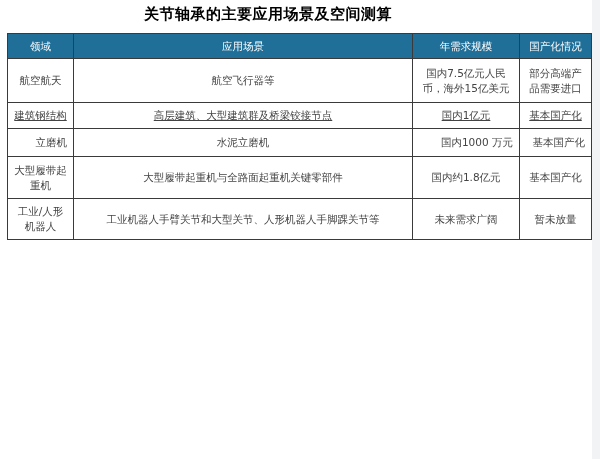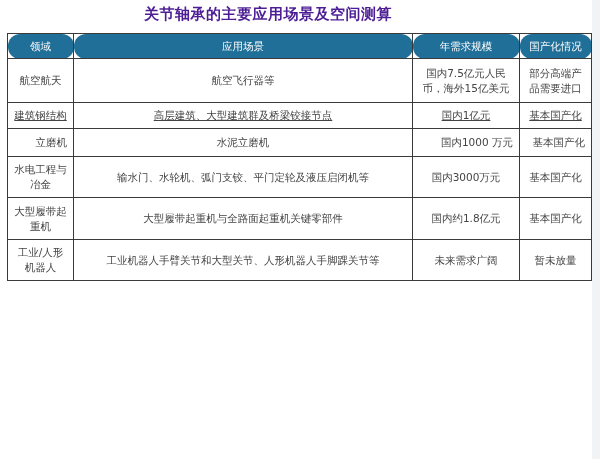--- a/index.html
+++ b/index.html
@@ -9,21 +9,21 @@
     font-family: "DejaVu Sans", "Liberation Sans", sans-serif;
     position: relative;
   }
   .right-strip {
     position: absolute; top: 0; right: 0; width: 8px; height: 459px;
     background: #f2f3f5;
   }
   .title {
     position: absolute; left: 0; top: 5px; width: 536px;
     text-align: center;
-    font-size: 15px; font-weight: bold; color: #4c1d95;
+    font-size: 15px; font-weight: bold; color: #000000;
     letter-spacing: 0.5px;
   }
   table.main {
     position: absolute; left: 7px; top: 33px;
     width: 584px;
     border-collapse: collapse;
     table-layout: fixed;
     font-size: 10.5px;
     color: #444;
   }
@@ -34,21 +34,20 @@
     padding: 2px 6px;
     line-height: 15px;
     box-sizing: border-box;
   }
   table.main th {
     background: #1f6f98;
     color: #ffffff;
     font-weight: normal;
     height: 25px;
     font-size: 10.5px;
-    border-radius: 12px;
   }
   table.main td.field { color: #444; }
   table.main td.scene { text-align: center; }
   tr.h44 td { height: 44px; }
   tr.h26 td { height: 26px; text-decoration: underline; }
   tr.h28 td { height: 28px; text-align: right; }
   tr.h41 td { height: 41px; }
   tr.h42 td { height: 42px; }
   tr.h43 td { height: 43px; }
 </style>
@@ -86,26 +85,20 @@
       <td class="scene">高层建筑、大型建筑群及桥梁铰接节点</td>
       <td>国内1亿元</td>
       <td>基本国产化</td>
     </tr>
     <tr class="h28">
       <td class="field">立磨机</td>
       <td class="scene">水泥立磨机</td>
       <td>国内1000 万元</td>
       <td>基本国产化</td>
     </tr>
-    <tr class="h41">
-      <td class="field">水电工程与冶金</td>
-      <td class="scene">输水门、水轮机、弧门支铰、平门定轮及液压启闭机等</td>
-      <td>国内3000万元</td>
-      <td>基本国产化</td>
-    </tr>
     <tr class="h42">
       <td class="field">大型履带起重机</td>
       <td class="scene">大型履带起重机与全路面起重机关键零部件</td>
       <td>国内约1.8亿元</td>
       <td>基本国产化</td>
     </tr>
     <tr class="h41">
       <td class="field">工业/人形机器人</td>
       <td class="scene">工业机器人手臂关节和大型关节、人形机器人手脚踝关节等</td>
       <td>未来需求广阔</td>

